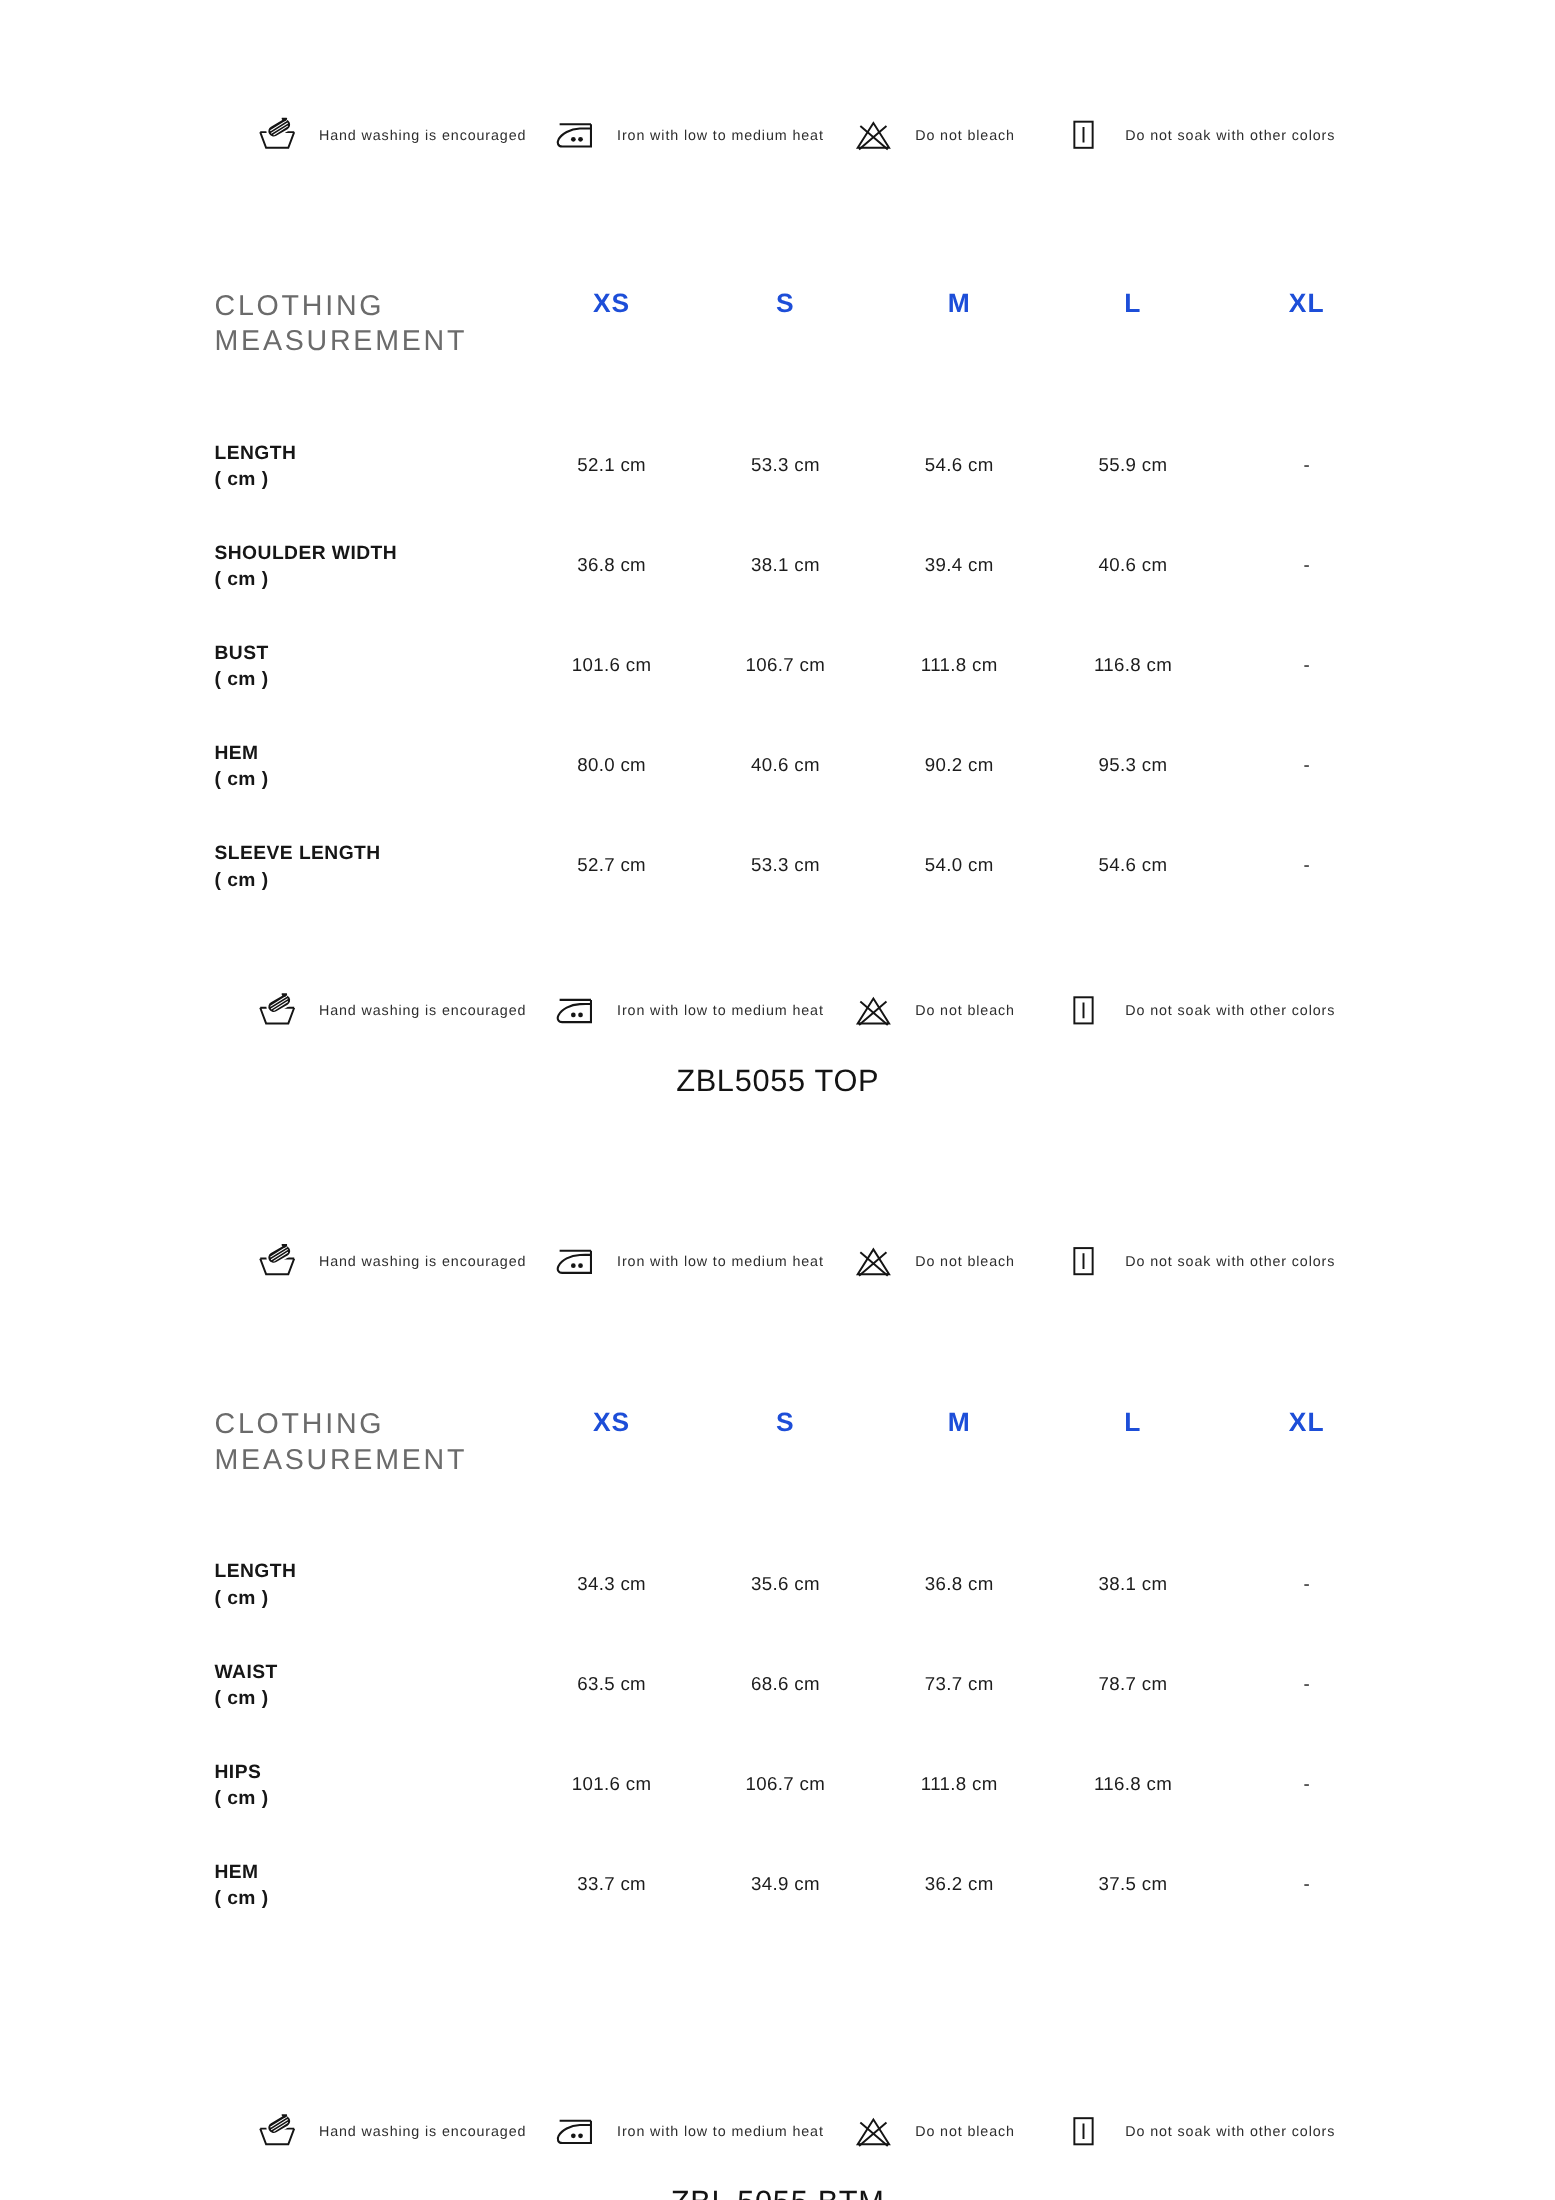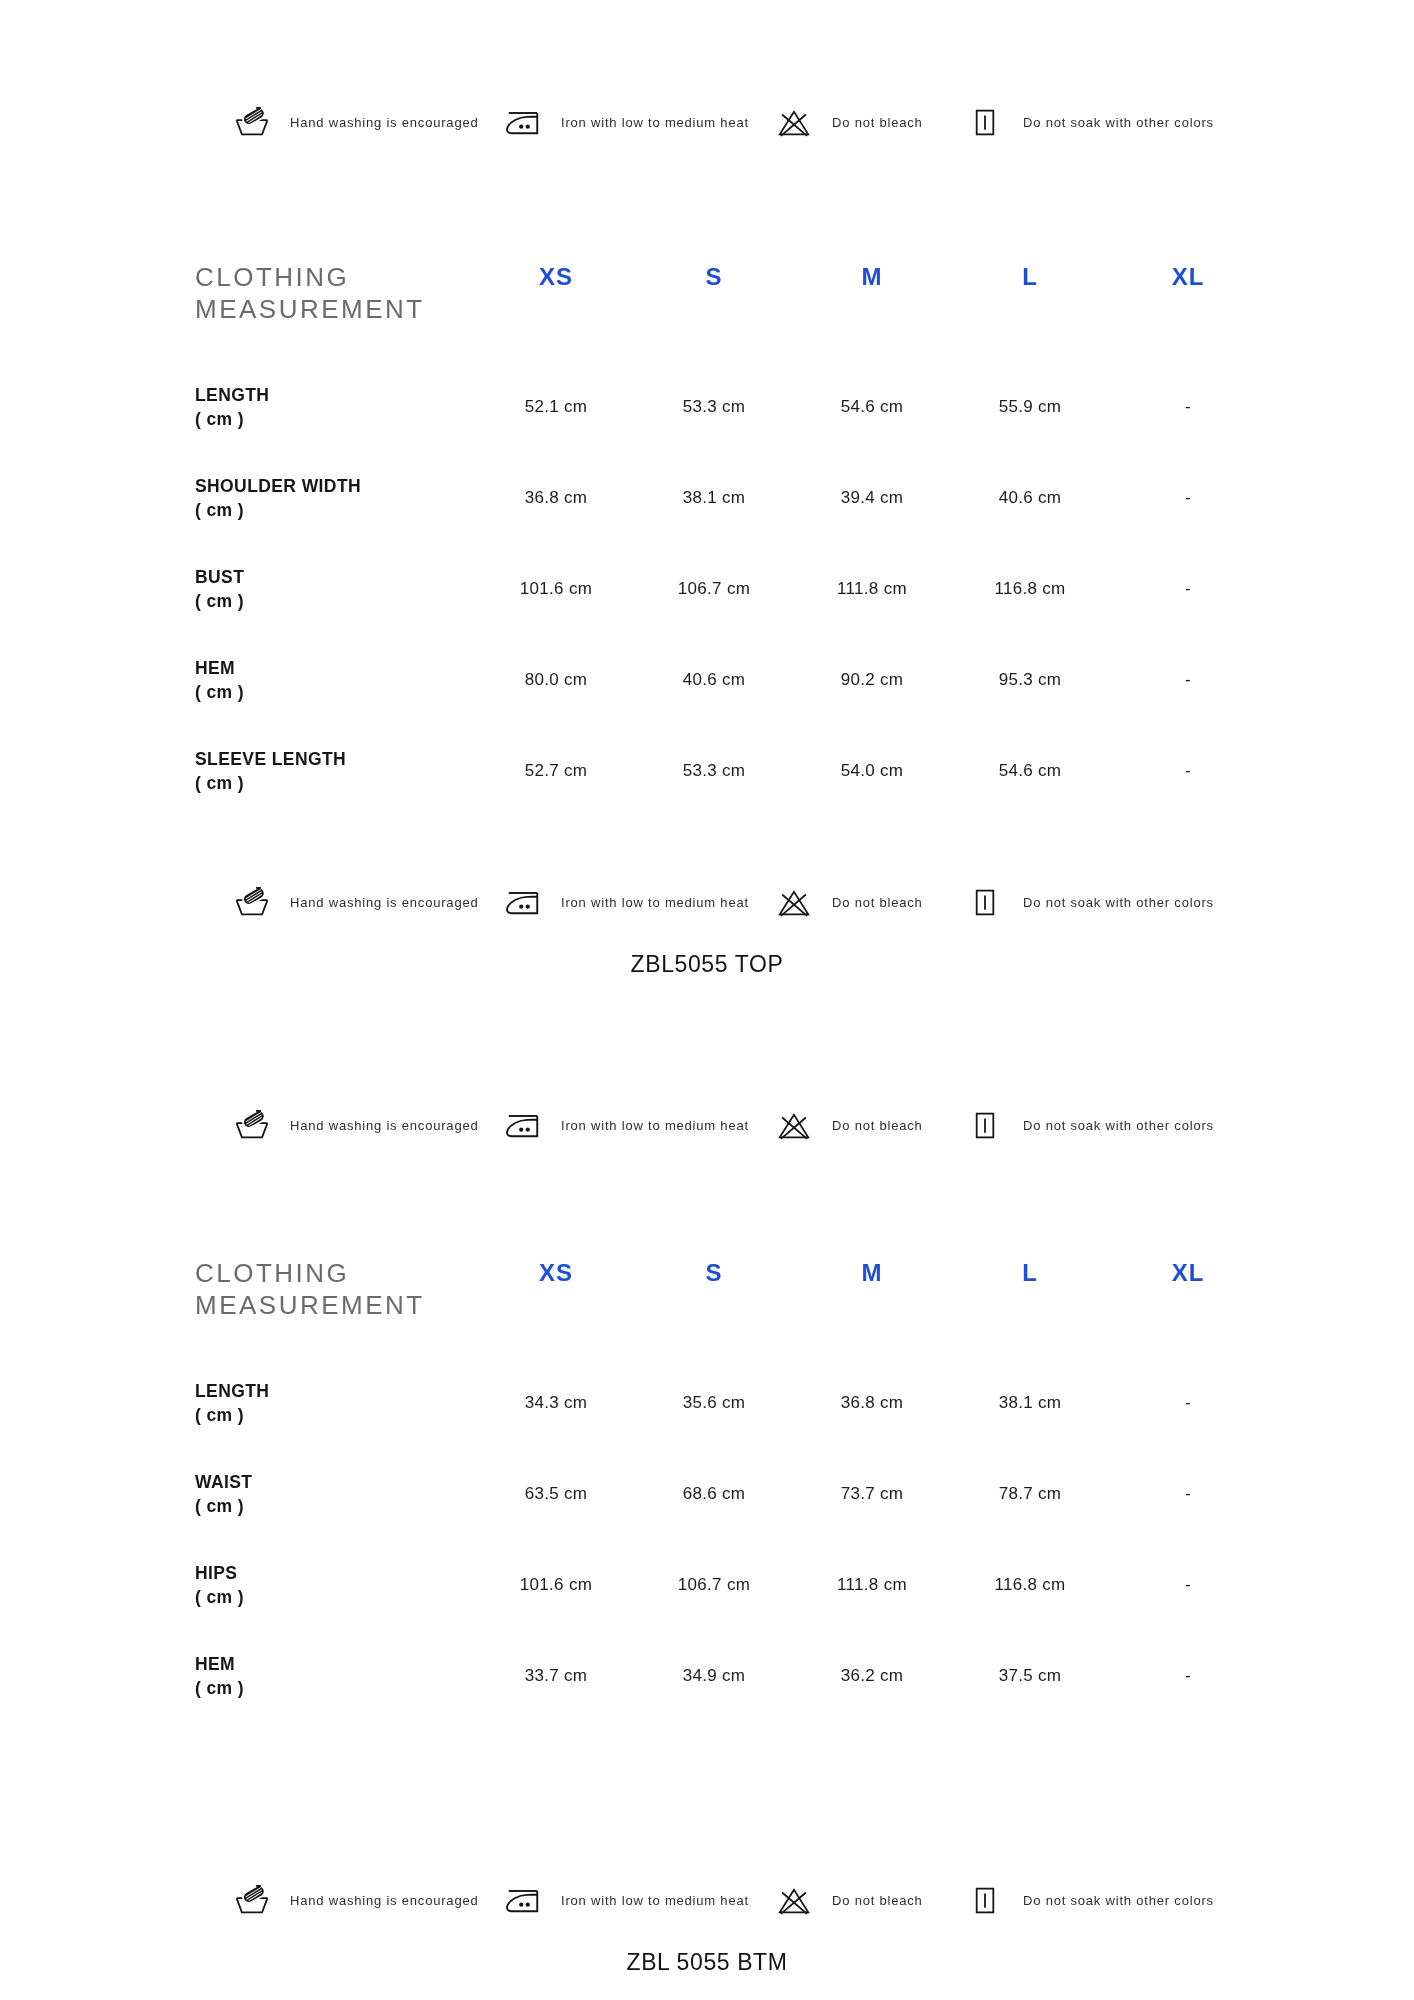--- a/index.html
+++ b/index.html
@@ -48,35 +48,35 @@
     line-height: 32px;
     margin-top: 32px;
   }
   .size-cell {
     text-align: center;
     font-size: 24px;
     font-weight: bold;
     color: #1d4ed8;
     letter-spacing: 1px;
   }
-  .rows { margin-top: 56px; }
+  .rows { margin-top: 72px; }
   .m-row {
     display: grid;
     grid-template-columns: 282px repeat(5, 158px);
     align-items: center;
     height: 52px;
     margin-bottom: 39px;
   }
   .row-label { font-size: 17.5px; font-weight: bold; line-height: 24px; letter-spacing: 0.4px; color: #161616; }
   .val-cell { text-align: center; font-size: 17px; letter-spacing: 0.3px; color: #1c1c1c; }
 
   
   .model-label {
     text-align: center;
-    font-size: 23px;
+    font-size: 28px;
     letter-spacing: 0.6px;
     color: #141414;
   }
 
   
   .table-1 { margin-top: 88px; }
   .care-row-2 { margin-top: 86px; }
   .model-label-1 { margin-top: 30px; }
   .care-row-3 { margin-top: 128px; }
   .table-2 { margin-top: 81px; }

